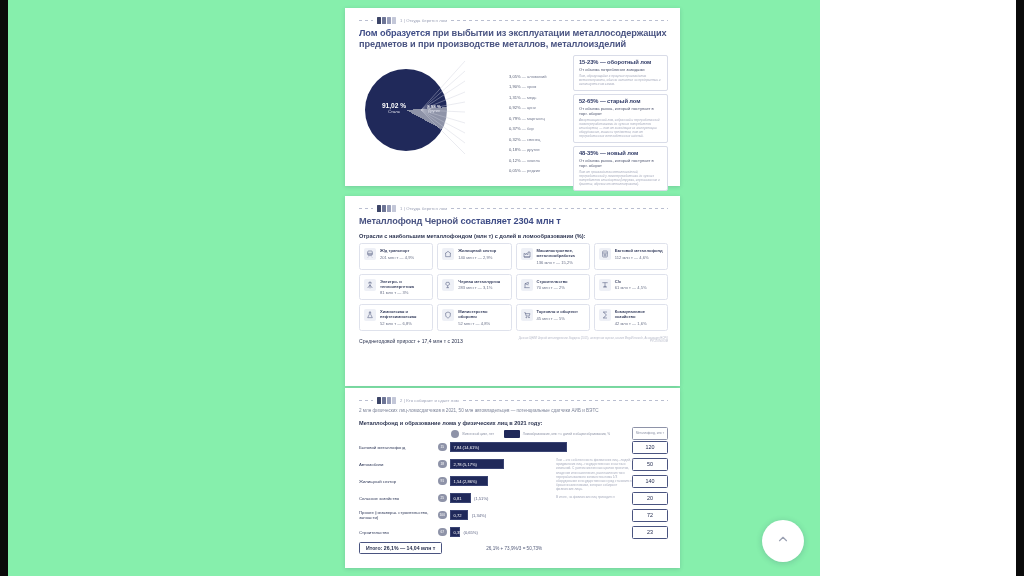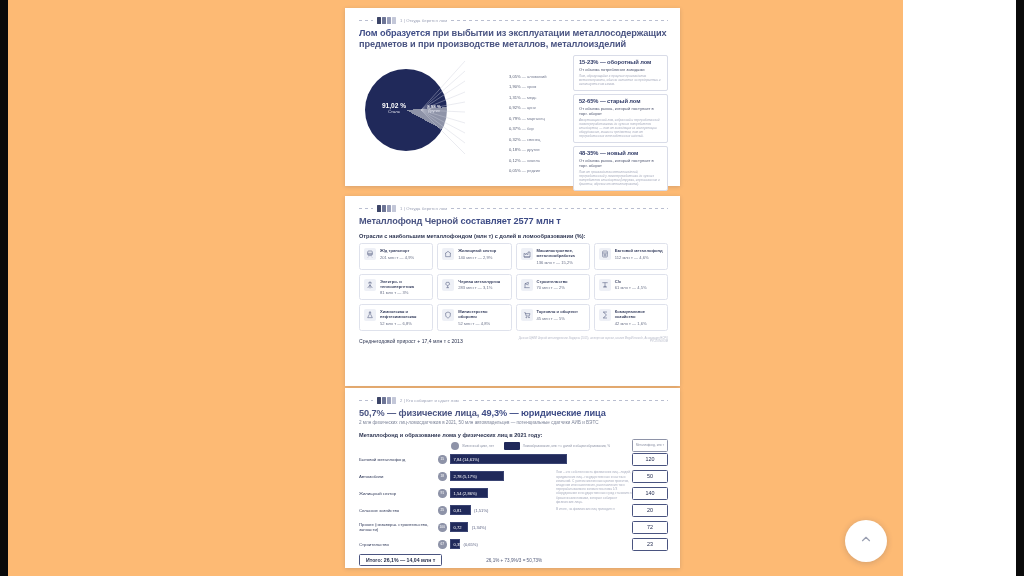--- a/index.html
+++ b/index.html
@@ -8,21 +8,21 @@
     background:#ffffff;
     font-family:"Liberation Sans","DejaVu Sans",sans-serif;
     color:#2b3350;
   }
   .page{position:relative;width:1024px;height:576px;background:#ffffff;}
 
   
   .bar-l,.bar-r{position:absolute;top:0;height:576px;width:8px;background:#0a0a0a;}
   .bar-l{left:0}.bar-r{right:0}
 
-  .viewport{position:absolute;left:8px;top:0;width:895px;height:576px;background:#fdba74;overflow:hidden;}
+  .viewport{position:absolute;left:8px;top:0;width:812px;height:576px;background:#86efac;overflow:hidden;}
 
   .slide{position:absolute;left:337px;width:335px;background:#ffffff;
          box-shadow:0 1px 4px rgba(40,50,90,.18);}
   #slide1{top:8px;height:178px;}
   #slide2{top:196px;height:190px;}
   #slide3{top:388px;height:180px;}
 
   .slide-inner{padding:6px 12px 6px 14px;position:relative;height:100%;box-sizing:border-box;}
 
   
@@ -215,21 +215,21 @@
           <div class="logo-chip">
               <i></i>
               <i></i>
               <i></i>
               <i></i>
             </div>
           <div class="hdr-kicker">1 | Откуда берется лом</div>
           <div class="dash-r"></div>
         </div>
 
-        <h1 class="title"><span class="light">Металлофонд Черной</span><span class="accent"> составляет 2577 млн т</span></h1>
+        <h1 class="title"><span class="light">Металлофонд Черной</span><span class="accent"> составляет 2304 млн т</span></h1>
         <div class="section-q">Отрасли с наибольшим металлофондом (млн т) с долей в ломообразовании (%):</div>
 
         <div class="grid">
 
           <div class="cell">
             <div class="ic">
                 <svg viewBox="0 0 24 24" fill="none" stroke="#4b5578" stroke-width="1.6">
                   <rect x="5" y="3" width="14" height="13" rx="3"></rect>
                   <path d="M5 10h14M8 20l-2 2M16 20l2 2"></path>
                   <circle cx="9" cy="13.5" r="1"></circle>
@@ -402,21 +402,20 @@
           <div class="logo-chip">
               <i></i>
               <i></i>
               <i></i>
               <i></i>
             </div>
           <div class="hdr-kicker">2 | Кто собирает и сдает лом</div>
           <div class="dash-r"></div>
         </div>
 
-        <h1 class="title"><span class="light">50,7% — физические лица, </span><span class="accent">49,3% — юридические лица</span></h1>
         <div class="subtitle">2 млн физических лиц-ломосдатчиков в 2021, 50 млн автовладельцев — потенциальные сдатчики АИБ и ВЭТС</div>
         <div class="section-q">Металлофонд и образование лома у физических лиц в 2021 году:</div>
 
         <div class="legend3">
           <div class="lg">
             <div class="dot"></div>
             <div class="lt">Жизненный цикл, лет</div>
           </div>
           <div class="lg">
             <div class="sw"></div>

